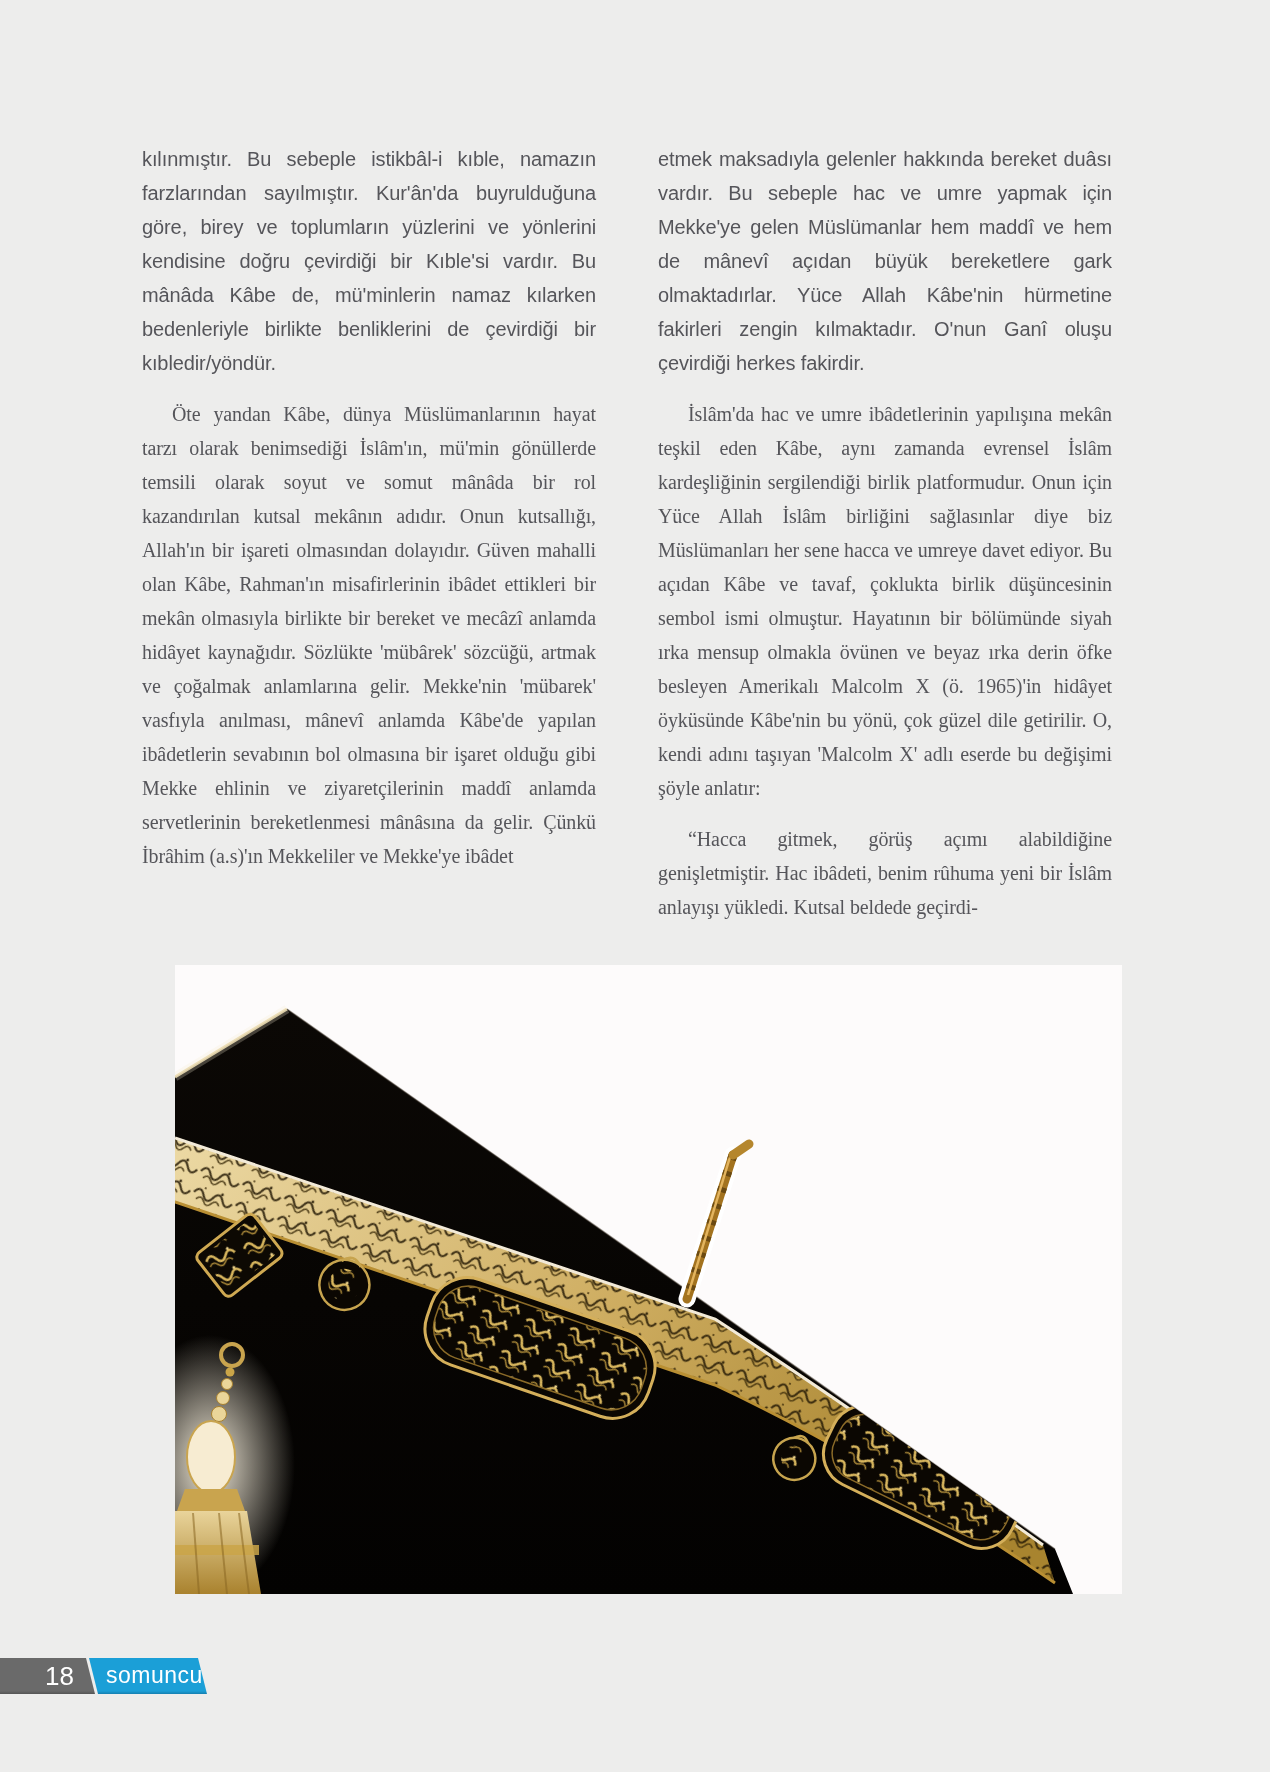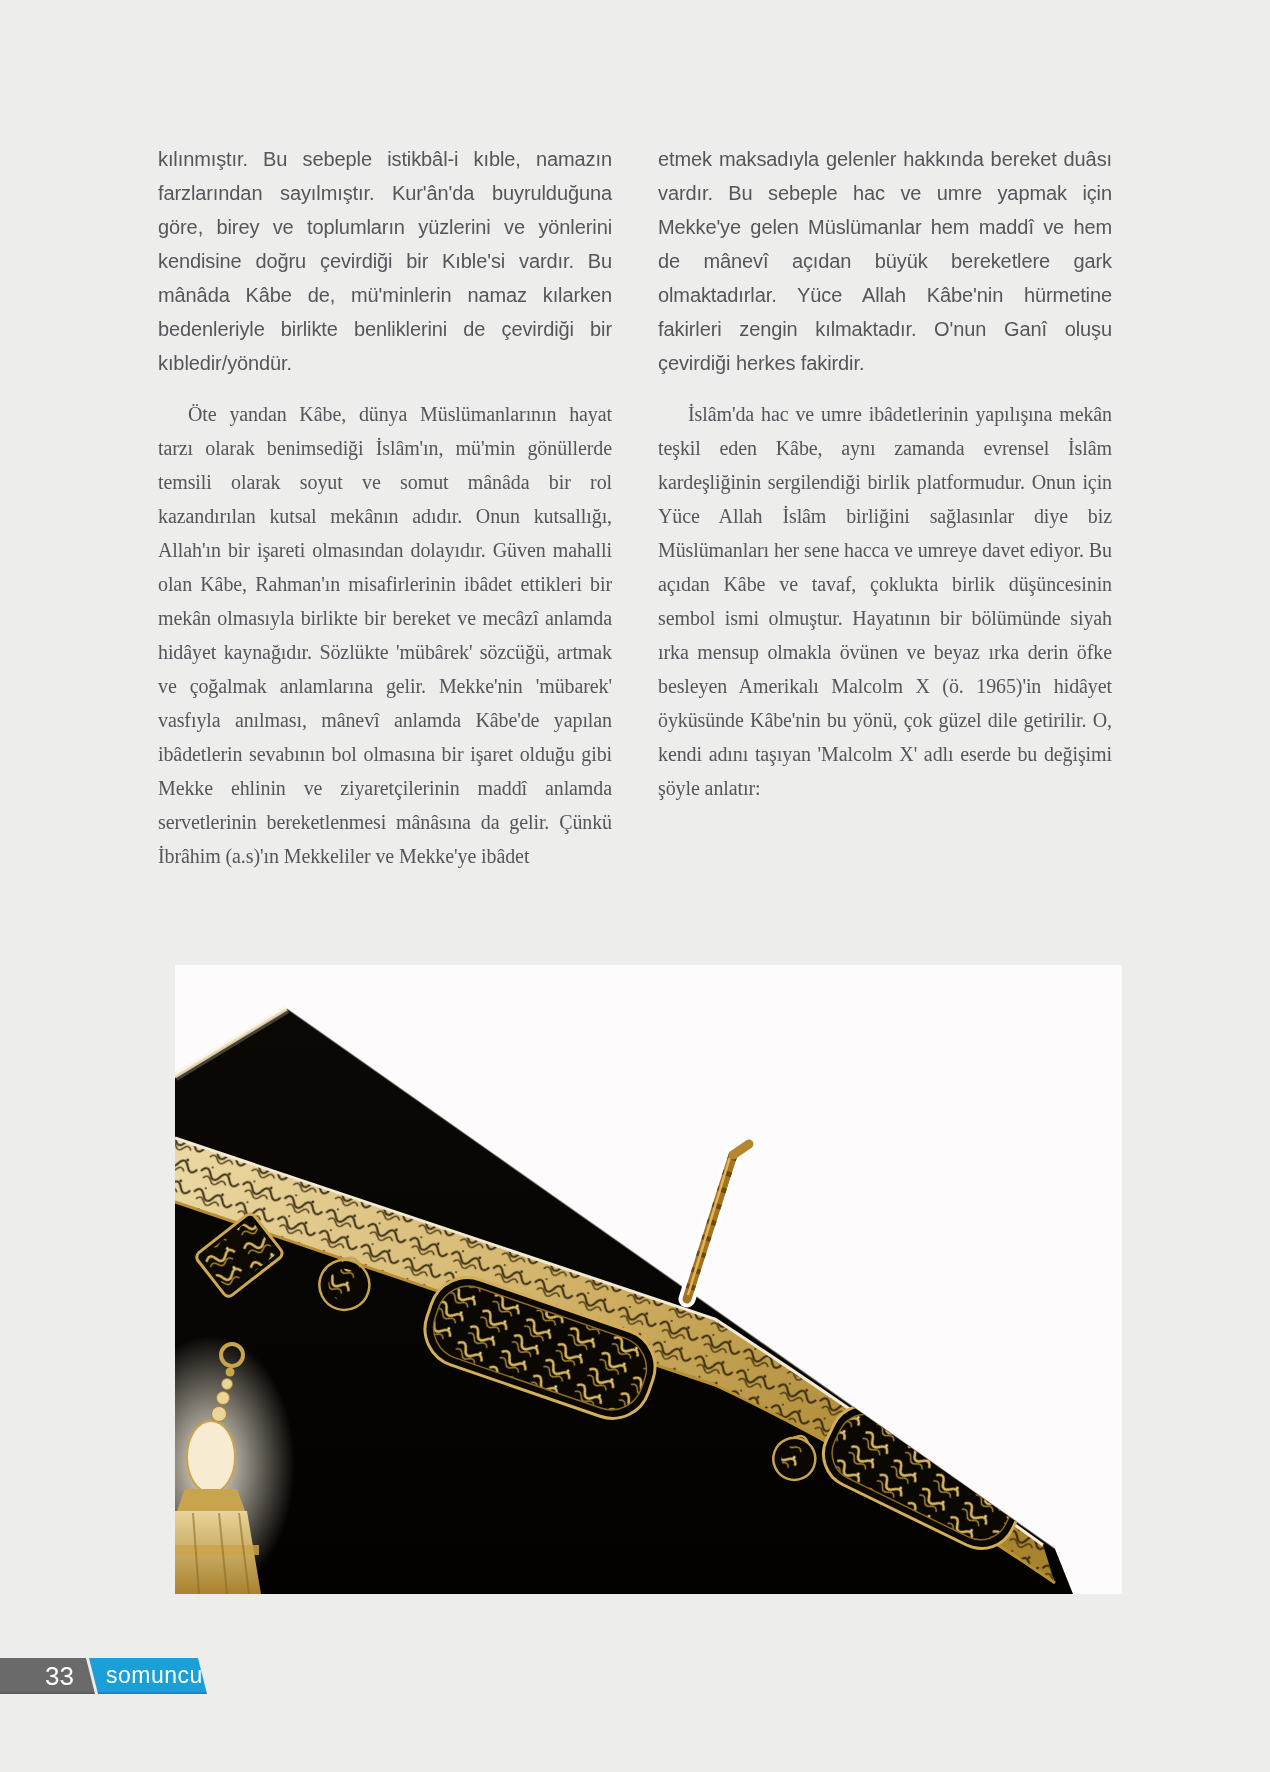--- a/index.html
+++ b/index.html
@@ -10,21 +10,21 @@
     overflow:hidden;
     font-family:"Liberation Sans", sans-serif;
   }
   .col{
     position:absolute;top:142px;width:454px;
     color:#55555a;
     font-size:20px;line-height:34px;
     text-align:justify;
     letter-spacing:-0.1px;
   }
-  .col.left{left:158px;}
+  .col.left{left:142px;}
   .col.right{left:658px;}
   .col p{margin:0 0 17px 0;}
   .col p.indent{text-indent:30px;font-family:Liberation Serif, serif;}
   .photo{
     position:absolute;left:175px;top:965px;width:947px;height:629px;
     display:block;
   }
   .footer-bar{
     position:absolute;top:1658px;height:36px;
     color:#ffffff;
@@ -53,20 +53,21 @@
 <div class="page">
 
   <div class="col left">
     <p>kılınmıştır. Bu sebeple istikbâl-i kıble, namazın farzlarından sayılmıştır. Kur'ân'da buyrulduğuna göre, birey ve toplumların yüzlerini ve yönlerini kendisine doğru çevirdiği bir Kıble'si vardır. Bu mânâda Kâbe de, mü'minlerin namaz kılarken bedenleriyle birlikte benliklerini de çevirdiği bir kıbledir/yöndür.</p>
     <p class="indent">Öte yandan Kâbe, dünya Müslümanlarının hayat tarzı olarak benimsediği İslâm'ın, mü'min gönüllerde temsili olarak soyut ve somut mânâda bir rol kazandırılan kutsal mekânın adıdır. Onun kutsallığı, Allah'ın bir işareti olmasından dolayıdır. Güven mahalli olan Kâbe, Rahman'ın misafirlerinin ibâdet ettikleri bir mekân olmasıyla birlikte bir bereket ve mecâzî anlamda hidâyet kaynağıdır. Sözlükte 'mübârek' sözcüğü, artmak ve çoğalmak anlamlarına gelir. Mekke'nin 'mübarek' vasfıyla anılması, mânevî anlamda Kâbe'de yapılan ibâdetlerin sevabının bol olmasına bir işaret olduğu gibi Mekke ehlinin ve ziyaretçilerinin maddî anlamda servetlerinin bereketlenmesi mânâsına da gelir. Çünkü İbrâhim (a.s)'ın Mekkeliler ve Mekke'ye ibâdet</p>
   </div>
 
   <div class="col right">
     <p>etmek maksadıyla gelenler hakkında bereket duâsı vardır. Bu sebeple hac ve umre yapmak için Mekke'ye gelen Müslümanlar hem maddî ve hem de mânevî açıdan büyük bereketlere gark olmaktadırlar. Yüce Allah Kâbe'nin hürmetine fakirleri zengin kılmaktadır. O'nun Ganî oluşu çevirdiği herkes fakirdir.</p>
     <p class="indent">İslâm'da hac ve umre ibâdetlerinin yapılışına mekân teşkil eden Kâbe, aynı zamanda evrensel İslâm kardeşliğinin sergilendiği birlik platformudur. Onun için Yüce Allah İslâm birliğini sağlasınlar diye biz Müslümanları her sene hacca ve umreye davet ediyor. Bu açıdan Kâbe ve tavaf, çoklukta birlik düşüncesinin sembol ismi olmuştur. Hayatının bir bölümünde siyah ırka mensup olmakla övünen ve beyaz ırka derin öfke besleyen Amerikalı Malcolm X (ö. 1965)'in hidâyet öyküsünde Kâbe'nin bu yönü, çok güzel dile getirilir. O, kendi adını taşıyan 'Malcolm X' adlı eserde bu değişimi şöyle anlatır:</p>
+    <p class="indent">“Hacca gitmek, görüş açımı alabildiğine genişletmiştir. Hac ibâdeti, benim rûhuma yeni bir İslâm anlayışı yükledi. Kutsal beldede geçirdi-</p>
   </div>
 
   <svg class="photo" viewBox="0 0 947 629" xmlns="http://www.w3.org/2000/svg">
     <defs>
       <clipPath id="photoclip">
           <rect x="0" y="0" width="947" height="629"></rect>
         </clipPath>
       <clipPath id="cubeclip">
           <path d="M112,44 L880,584 L898,629 L0,629 L0,112 Z"></path>
         </clipPath>
@@ -167,19 +168,19 @@
         <polygon points="0,546 72,546 86,629 -14,629" fill="url(#minbody)"></polygon>
         <rect x="-8" y="580" width="92" height="10" fill="#caa548" opacity="0.85"></rect>
         <line x1="18" y1="548" x2="24" y2="629" stroke="#8a6722" stroke-width="2" opacity="0.55"></line>
         <line x1="44" y1="548" x2="52" y2="629" stroke="#8a6722" stroke-width="2" opacity="0.55"></line>
         <line x1="64" y1="548" x2="74" y2="629" stroke="#8a6722" stroke-width="2" opacity="0.55"></line>
       </g>
     </g>
   </svg>
 
   <div class="footer-bar footer-num">
-    <span>33</span>
+    <span>18</span>
   </div>
   <div class="footer-bar footer-brand">
     <span>somuncubaba</span>
   </div>
 
 </div>
 
 </body></html>

